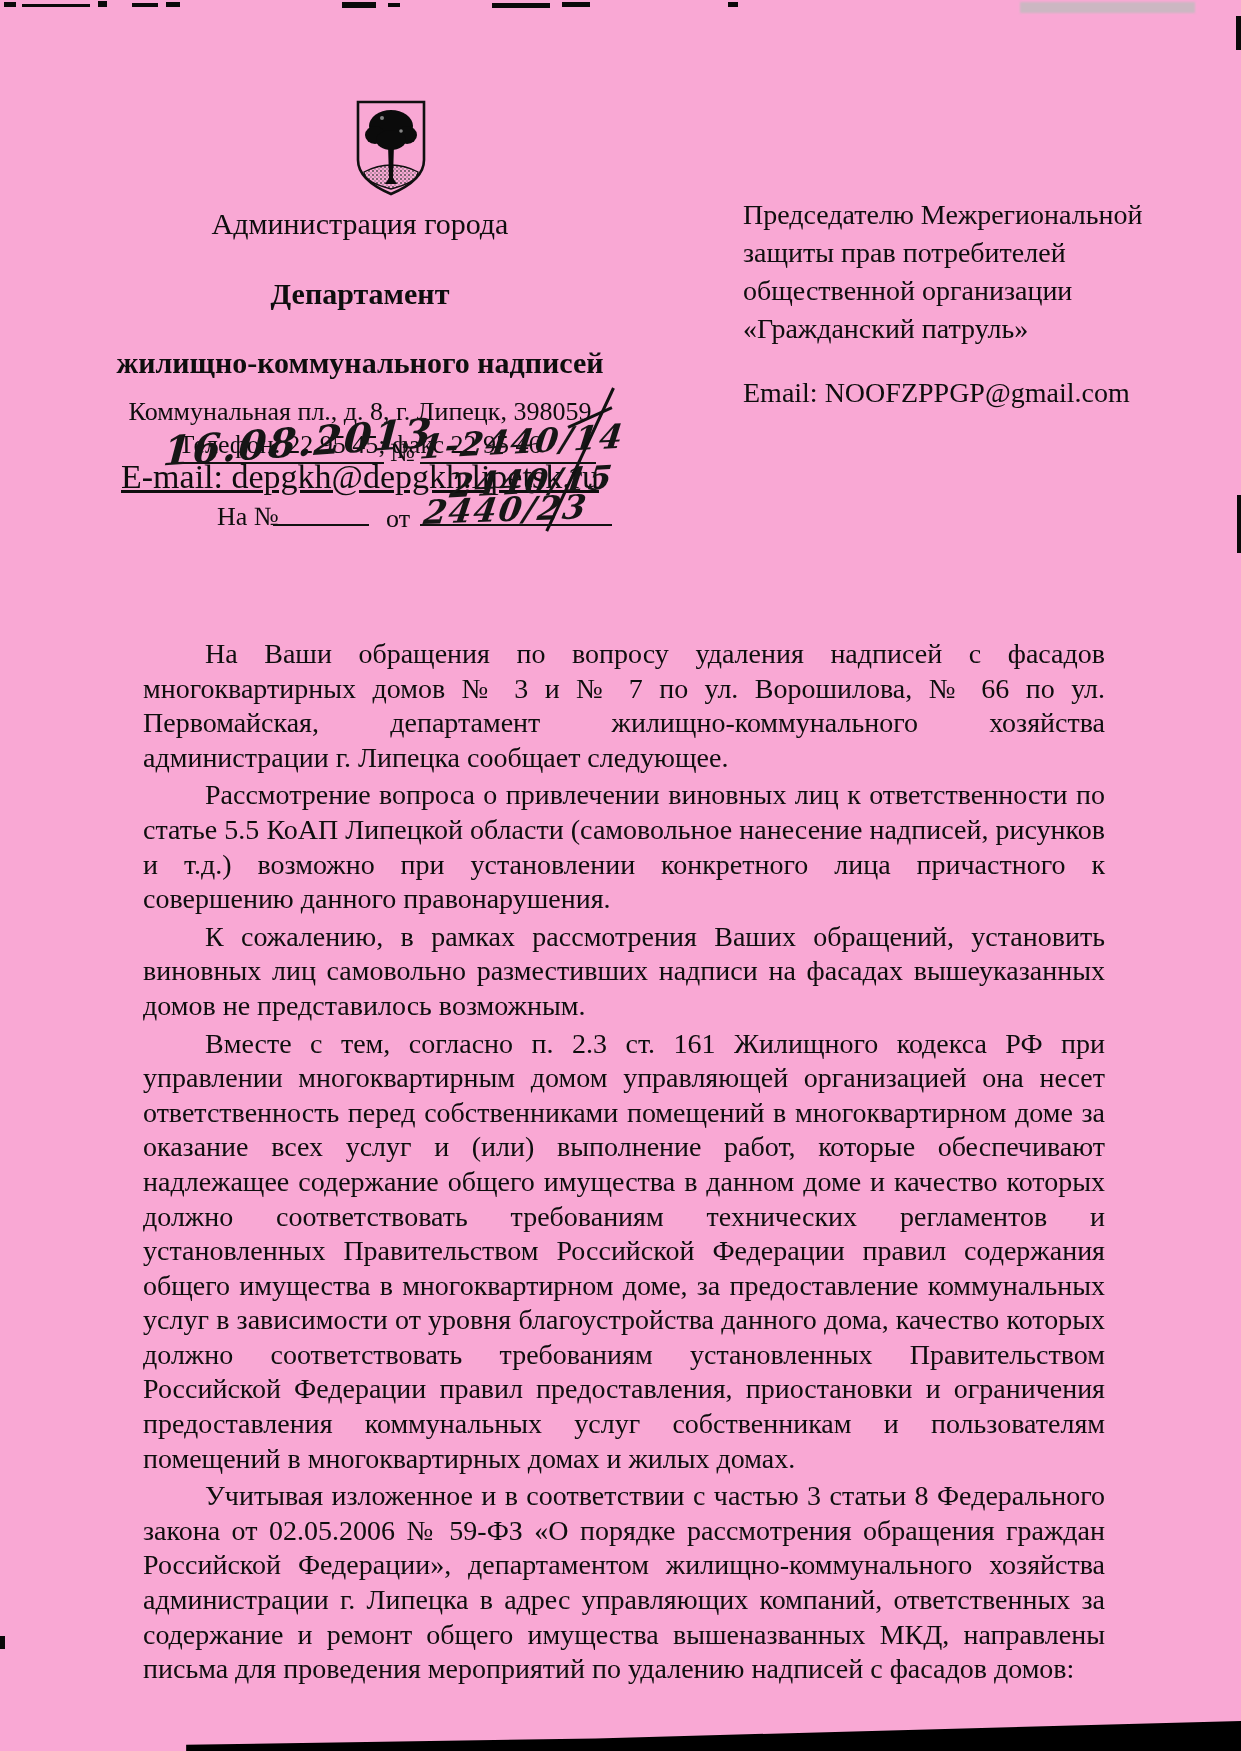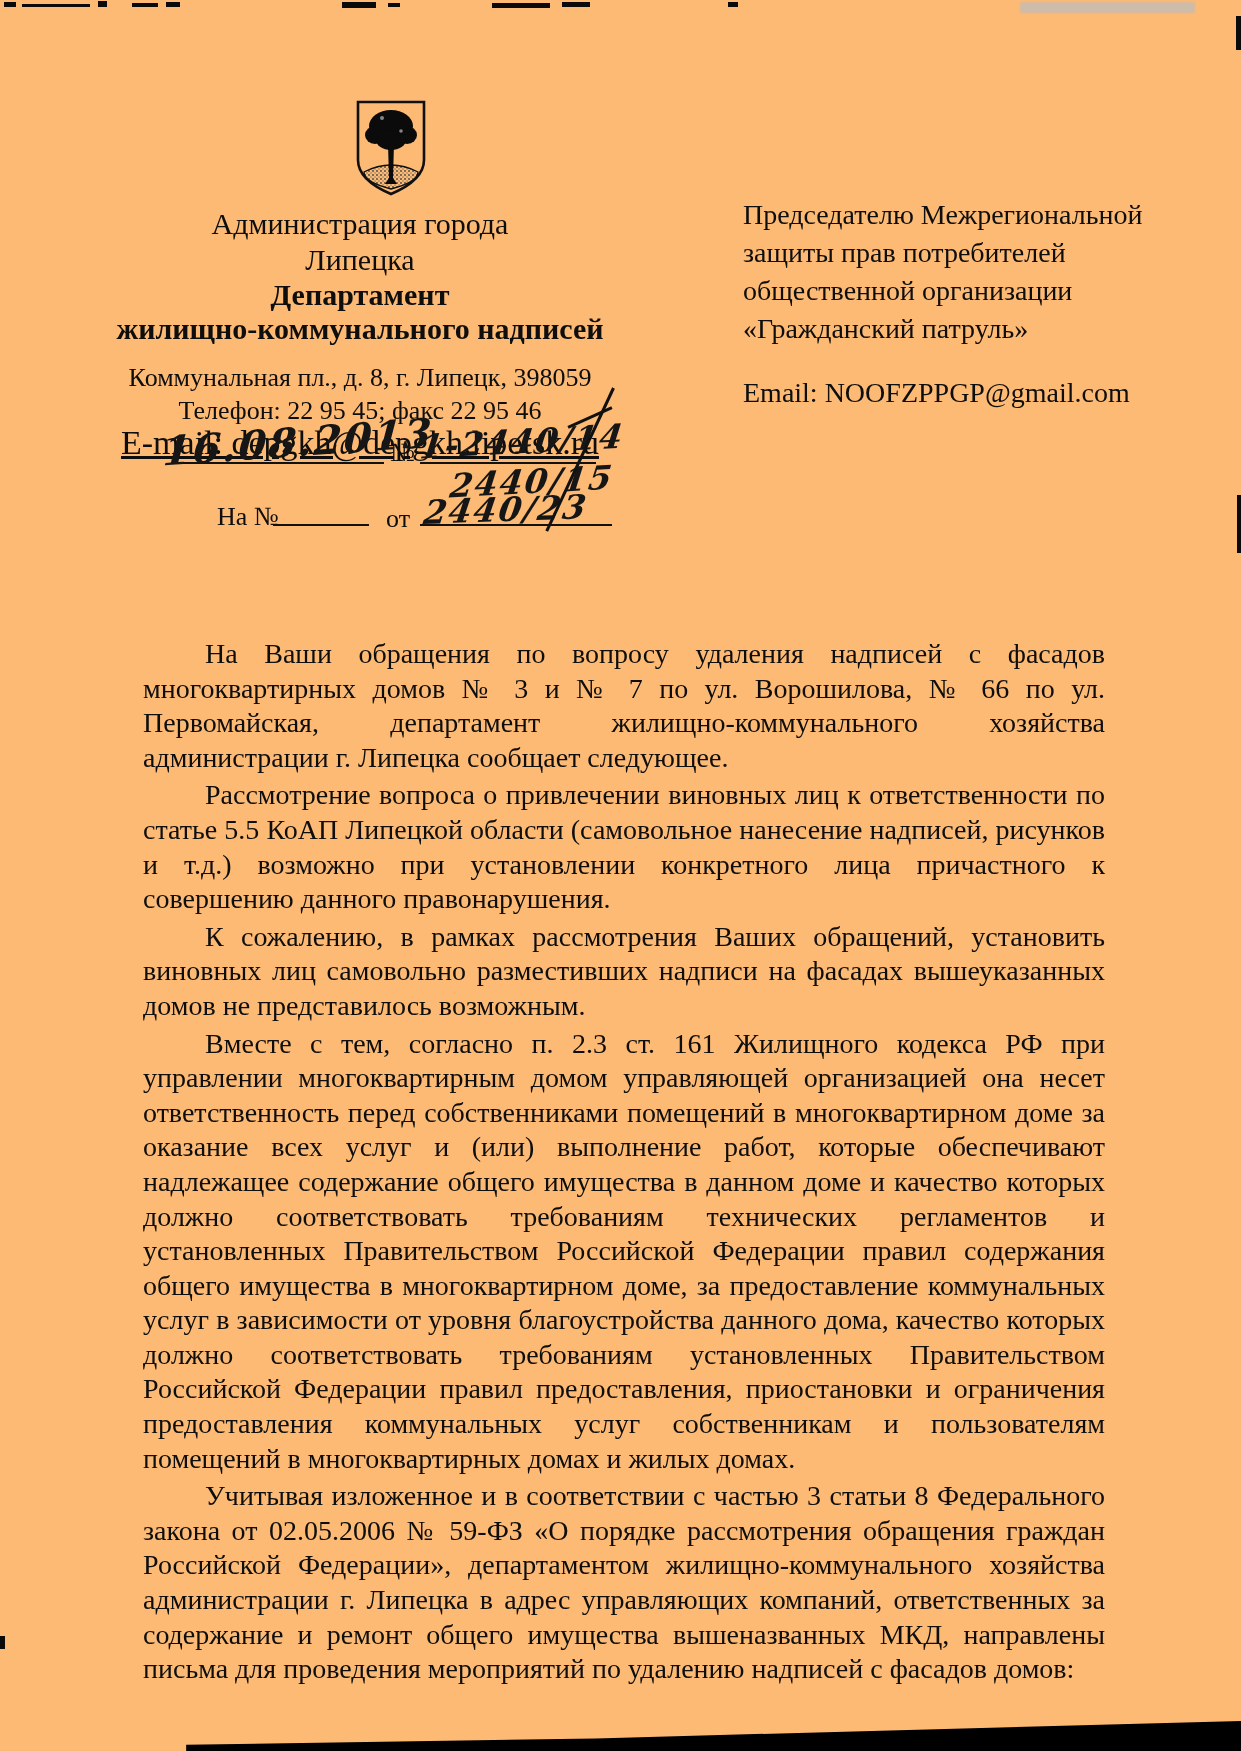--- a/index.html
+++ b/index.html
@@ -1,39 +1,39 @@
 <!DOCTYPE html>
 <html lang="ru"><head>
 <meta charset="utf-8">
 <style>
   html,body{margin:0;padding:0;background:#e8e8e8;}
   .page{
     position:relative;
     width:1241px;height:1751px;
-    background:#fdba74;
+    background:#f9a8d4;
     margin:0 auto;
     overflow:hidden;
     font-family:"Liberation Serif", serif;
     color:#0e0e0e;
   }
   
   .art{position:absolute;background:#0a0a0a;}
   .art-smudge{position:absolute;background:#bdbdbd;filter:blur(1px);opacity:.75;}
   .bottom-band{
     position:absolute;left:0;top:1716px;width:1241px;height:35px;background:#000;
     clip-path:polygon(15% 82%, 48% 64%, 100% 14%, 100% 100%, 15% 100%);
   }
   
   .crest{position:absolute;left:352px;top:98px;width:78px;height:100px;}
   .lh-left{
     position:absolute;left:95px;top:206px;width:530px;
     text-align:center;
   }
   .lh-left .org{font-size:30px;line-height:36px;}
-  .lh-left .dept{font-size:30px;line-height:34px;font-weight:bold;}
+  .lh-left .dept{font-size:30px;line-height:34px;font-weight:bold;margin-top:35px;}
   .lh-left .addr{font-size:26px;line-height:32px;margin-top:16px;}
   .lh-left .phone{font-size:26px;line-height:33px;}
   .lh-left .email-line{font-size:34px;line-height:32px;text-decoration:underline;}
   
   .lh-right{
     position:absolute;left:743px;top:196px;width:430px;
     font-size:28px;line-height:38px;
   }
   .lh-right .r-name{margin-top:16px;}
   .lh-right .r-email{margin-top:26px;}
@@ -101,21 +101,20 @@
     <ellipse cx="39" cy="28" rx="22" ry="16" fill="#0b0b0b"></ellipse>
     <ellipse cx="23" cy="37" rx="10" ry="9" fill="#0b0b0b"></ellipse>
     <ellipse cx="55" cy="37" rx="10" ry="9" fill="#0b0b0b"></ellipse>
     <ellipse cx="39" cy="42" rx="15" ry="10" fill="#0b0b0b"></ellipse>
     <circle cx="30" cy="20" r="2" fill="#fff" opacity="0.5"></circle>
     <circle cx="49" cy="33" r="1.8" fill="#fff" opacity="0.5"></circle>
   </svg>
 
   <div class="lh-left">
     <div class="org">Администрация города</div>
-    <div class="org">Липецка</div>
     <div class="dept">Департамент</div>
     <div class="dept">жилищно-коммунального надписей</div>
     <div class="addr">Коммунальная пл., д. 8, г. Липецк, 398059</div>
     <div class="phone">Телефон: 22 95 45; факс 22 95 46</div>
     <div class="email-line">E-mail: depgkh@depgkh.lipetsk.ru</div>
   </div>
 
   <div class="lh-right">
     <div>Председателю Межрегиональной</div>
     <div>защиты прав потребителей</div>

